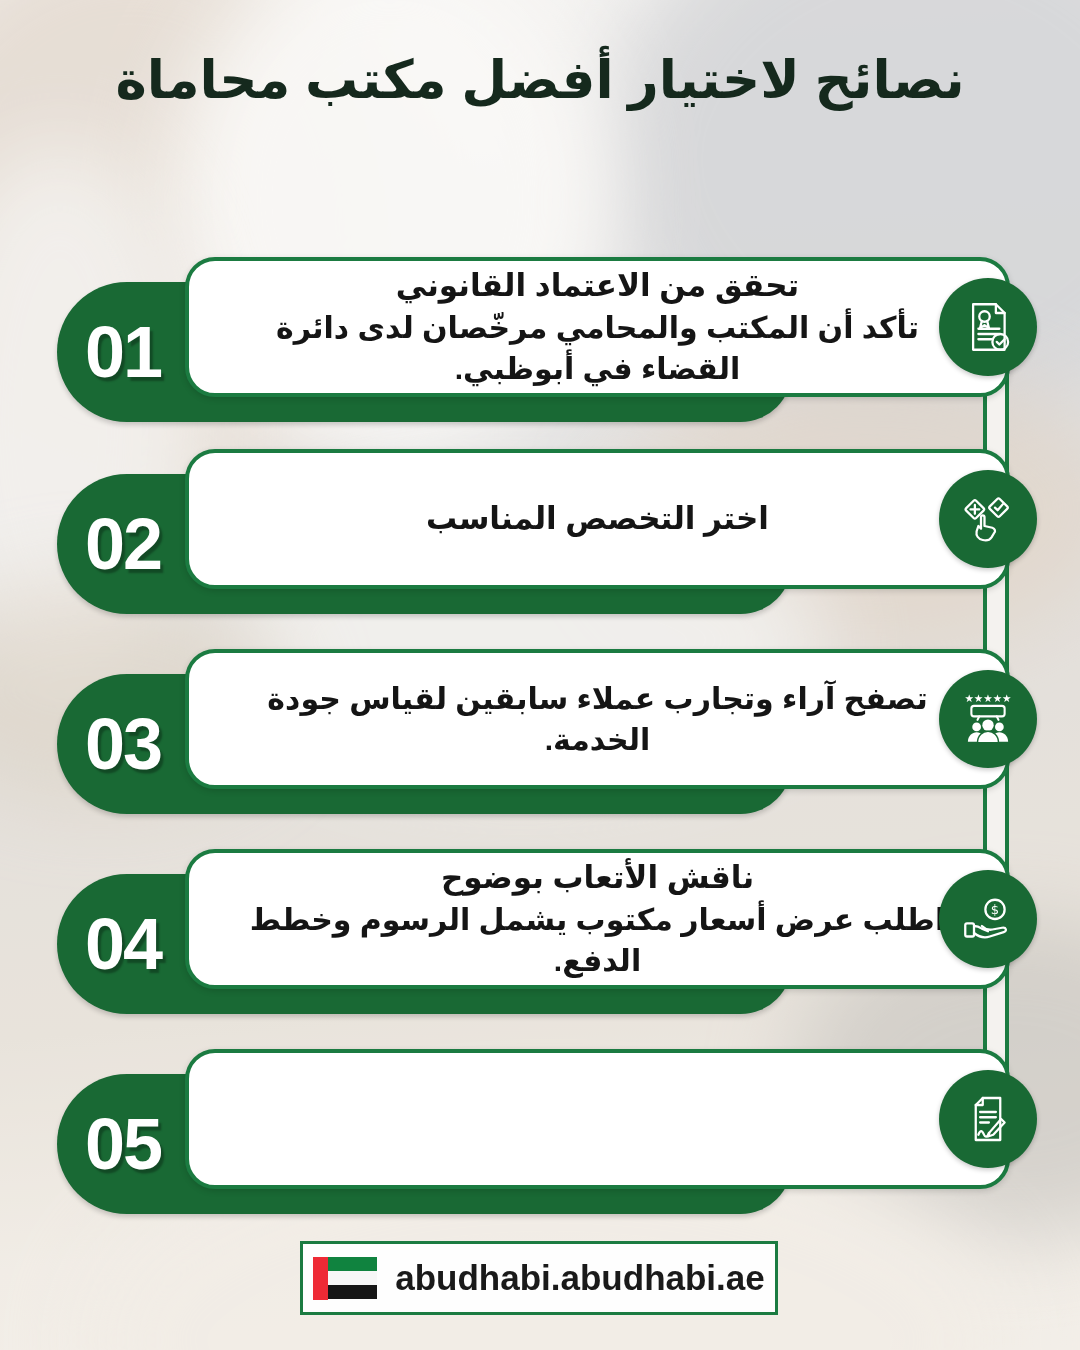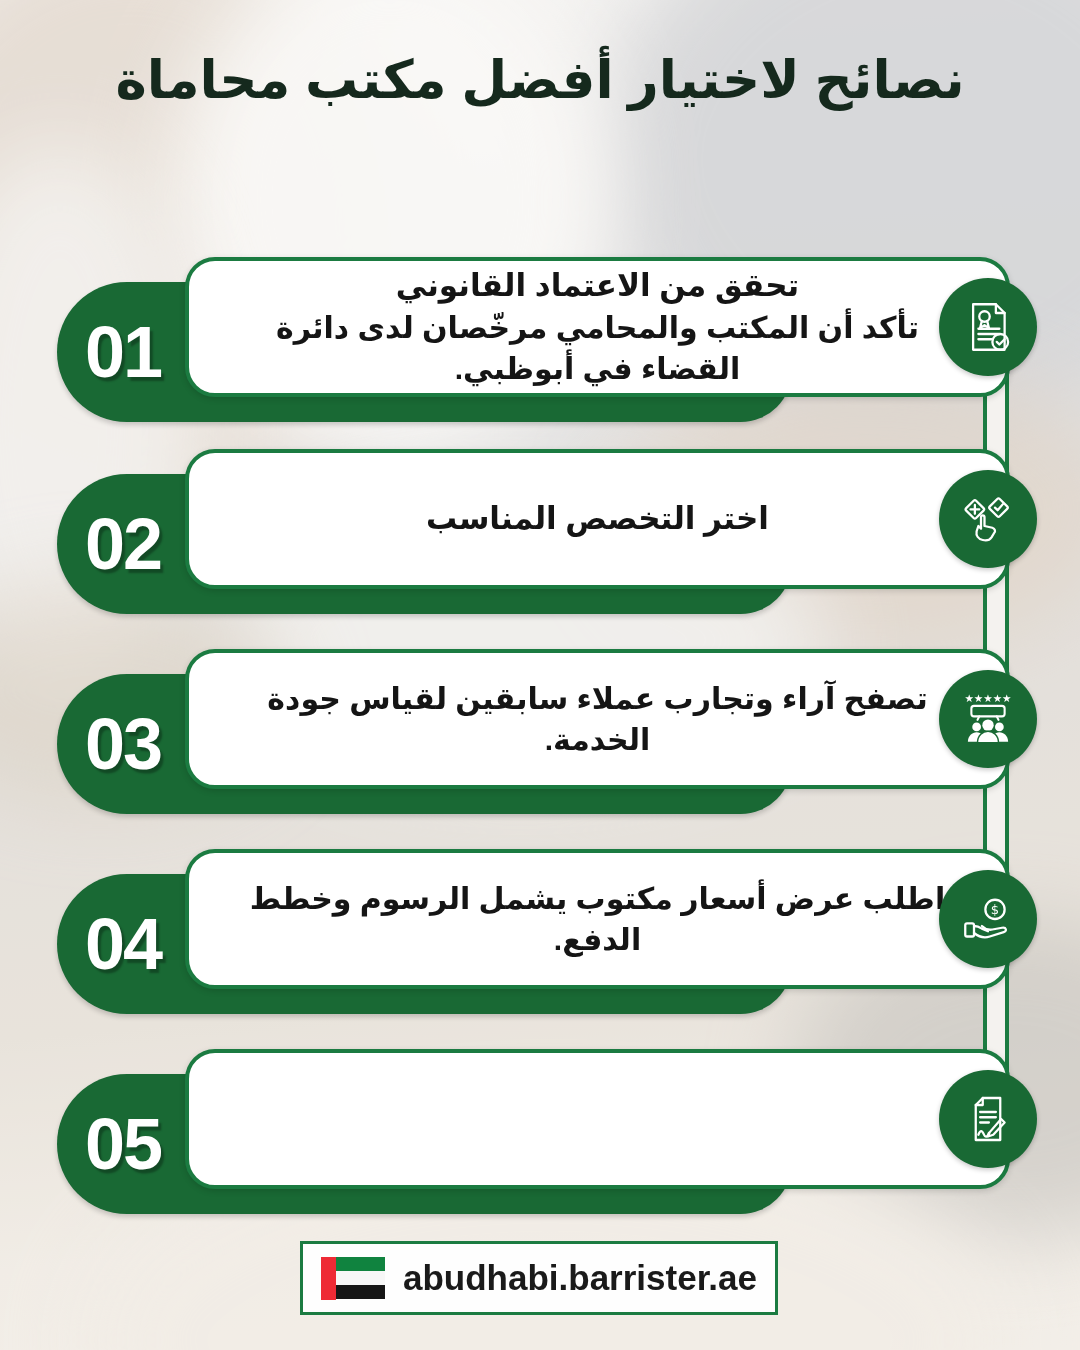--- a/index.html
+++ b/index.html
@@ -148,20 +148,21 @@
       </svg>
     </span>
   </div>
 </div>
 
 <div class="item" style="--top:849px">
   <div class="green-shape">
     <div class="num">04</div>
   </div>
   <div class="card">
+    <div class="card-title">ناقش الأتعاب بوضوح</div>
     <div class="card-body">اطلب عرض أسعار مكتوب يشمل الرسوم وخطط الدفع.</div>
   </div>
   <div class="circle">
     <span class="icon">
       <svg width="56" height="56" viewBox="0 0 64 64" fill="none" stroke="#fff" stroke-width="2.6" stroke-linecap="round" stroke-linejoin="round">
         <circle cx="40" cy="21" r="11"></circle>
         <text x="40" y="26" text-anchor="middle" font-size="15" fill="#fff" stroke="none" font-family="DejaVu Sans, sans-serif">$</text>
         <rect x="6" y="37" width="10" height="15" rx="2"></rect>
         <path d="M16 48c5 4 12 6 18 4l16-5c4-1 3-6-2-5l-11 2c-5 1-9-1-12-4"></path>
         <path d="M16 40c3 0 6 1 9 3l7 3"></path>
@@ -193,14 +194,14 @@
 
 <div class="footer">
   <span class="flag">
     <span class="red"></span>
     <span class="stripes">
         <span class="s-green"></span>
         <span class="s-white"></span>
         <span class="s-black"></span>
       </span>
   </span>
-  <span class="site">abudhabi.barrister.ae</span>
+  <span class="site">abudhabi.abudhabi.ae</span>
 </div>
 
 </body></html>

